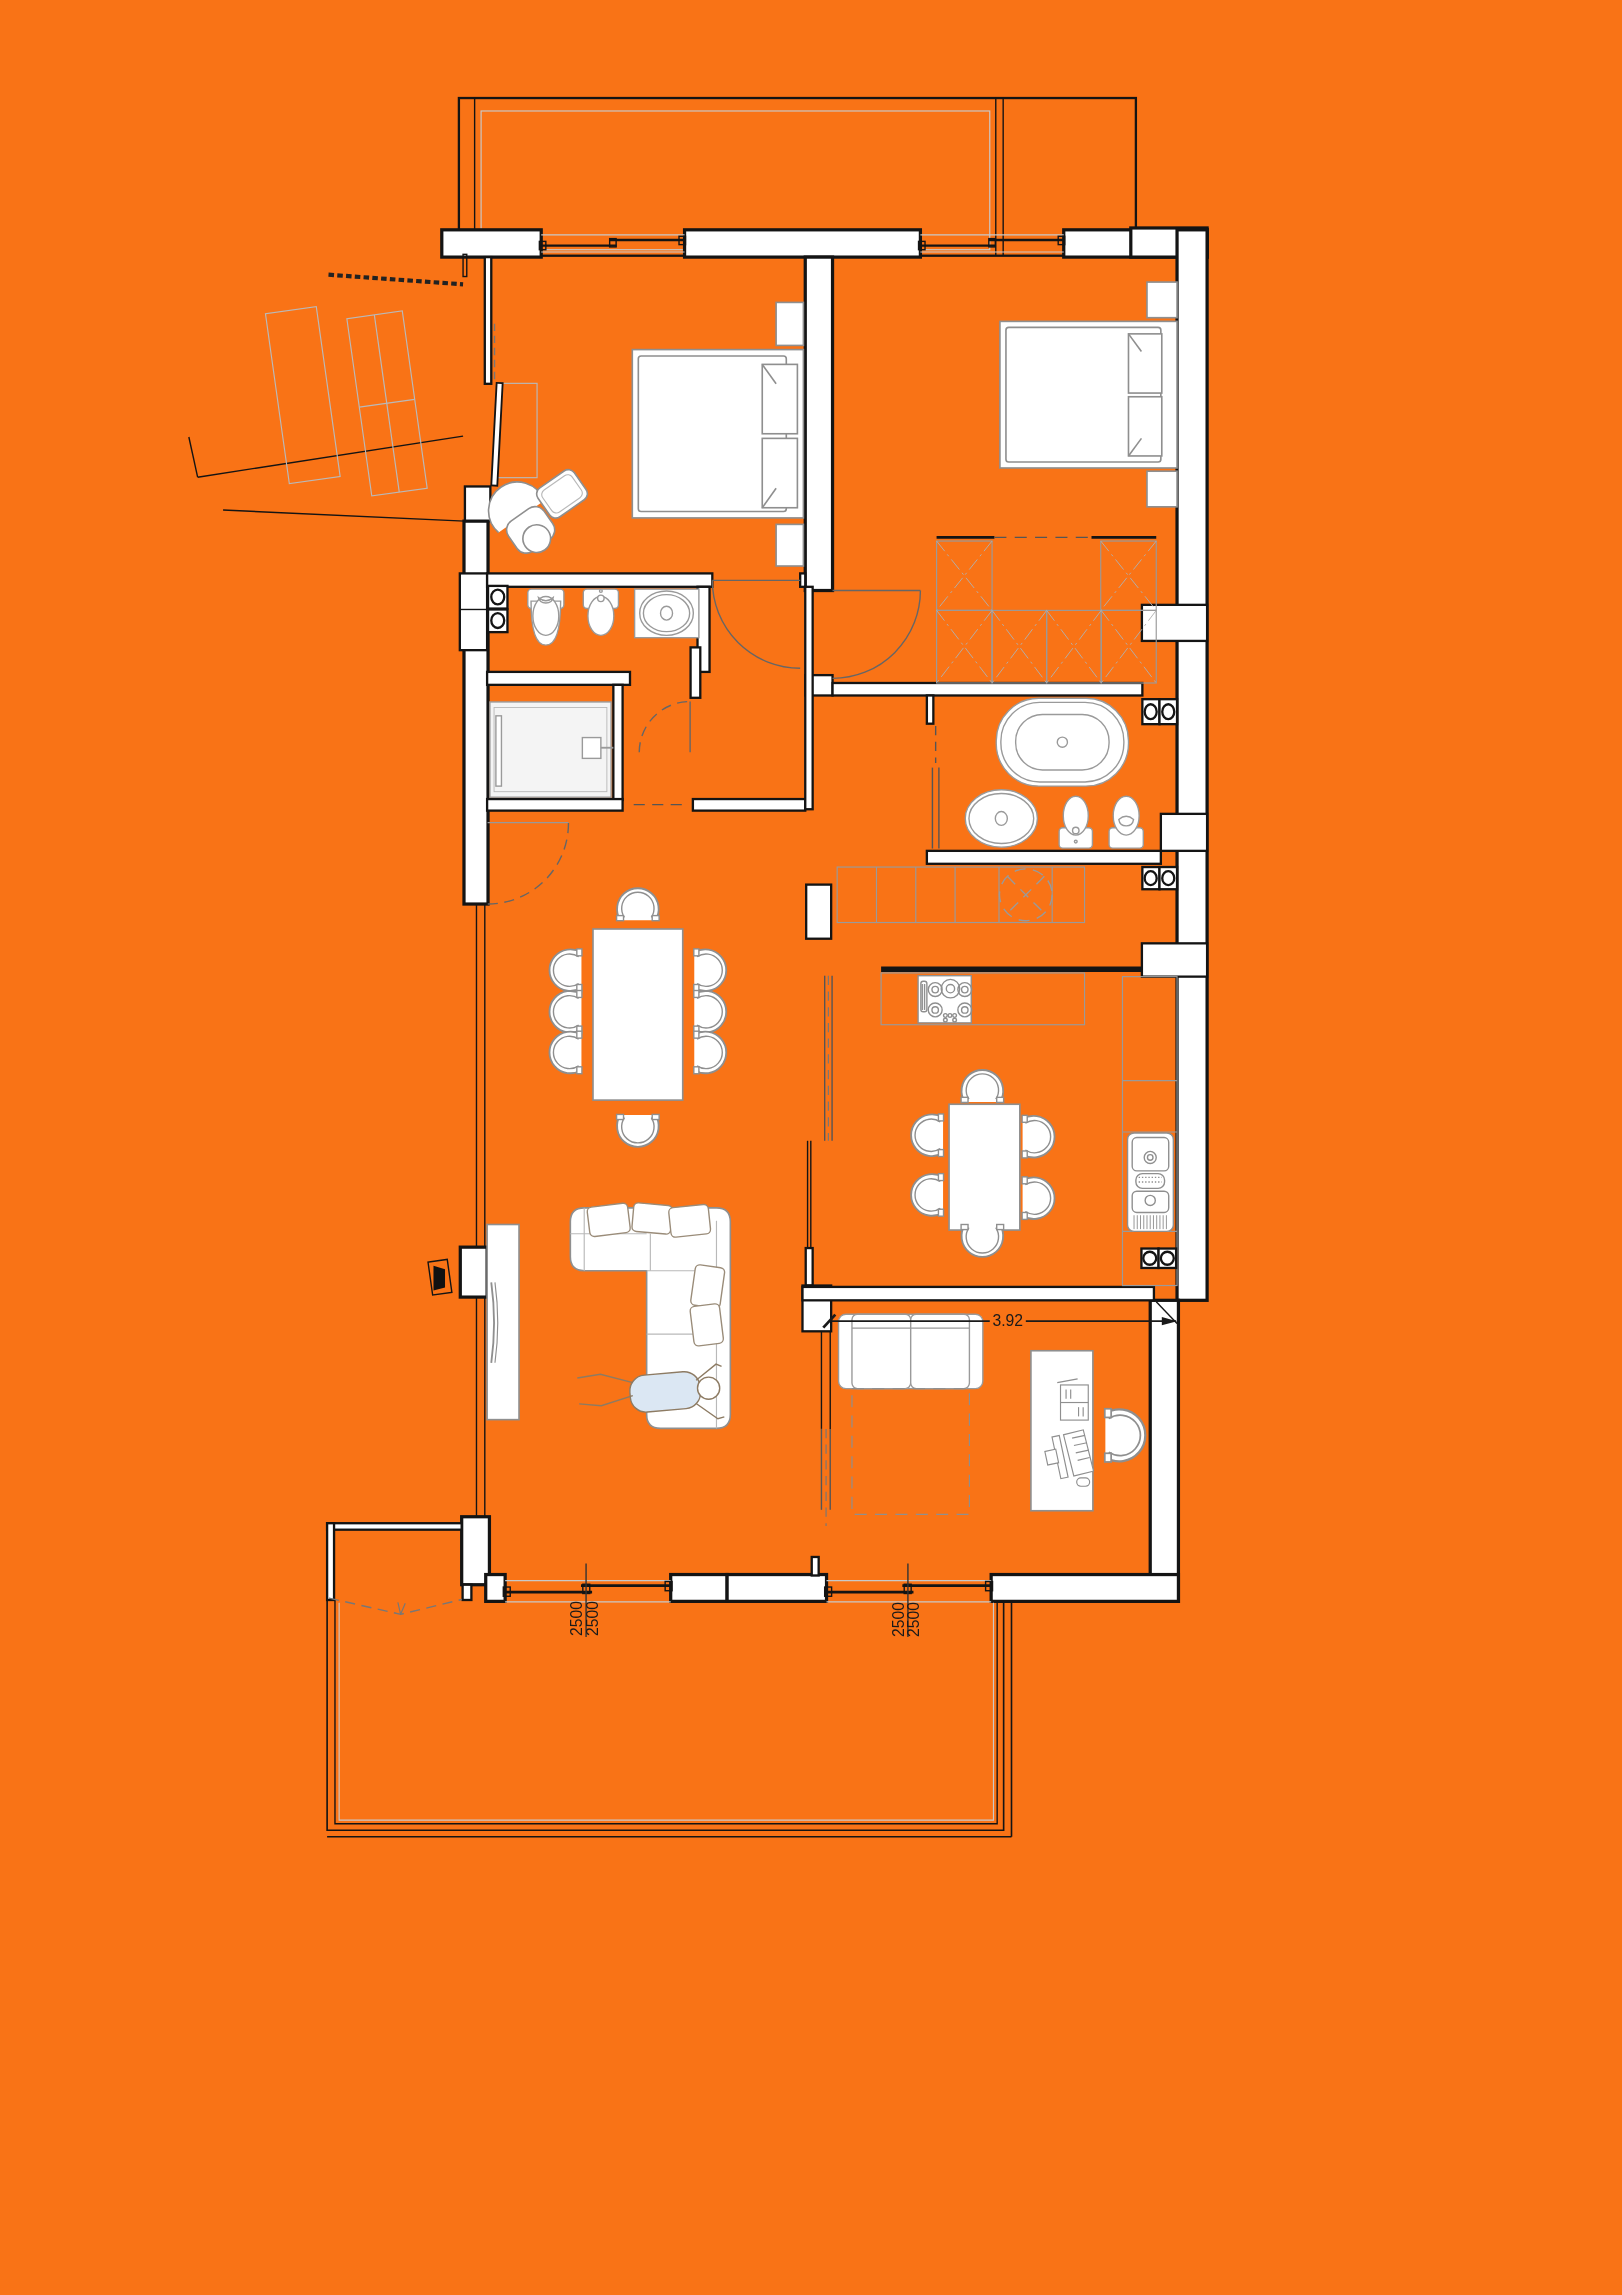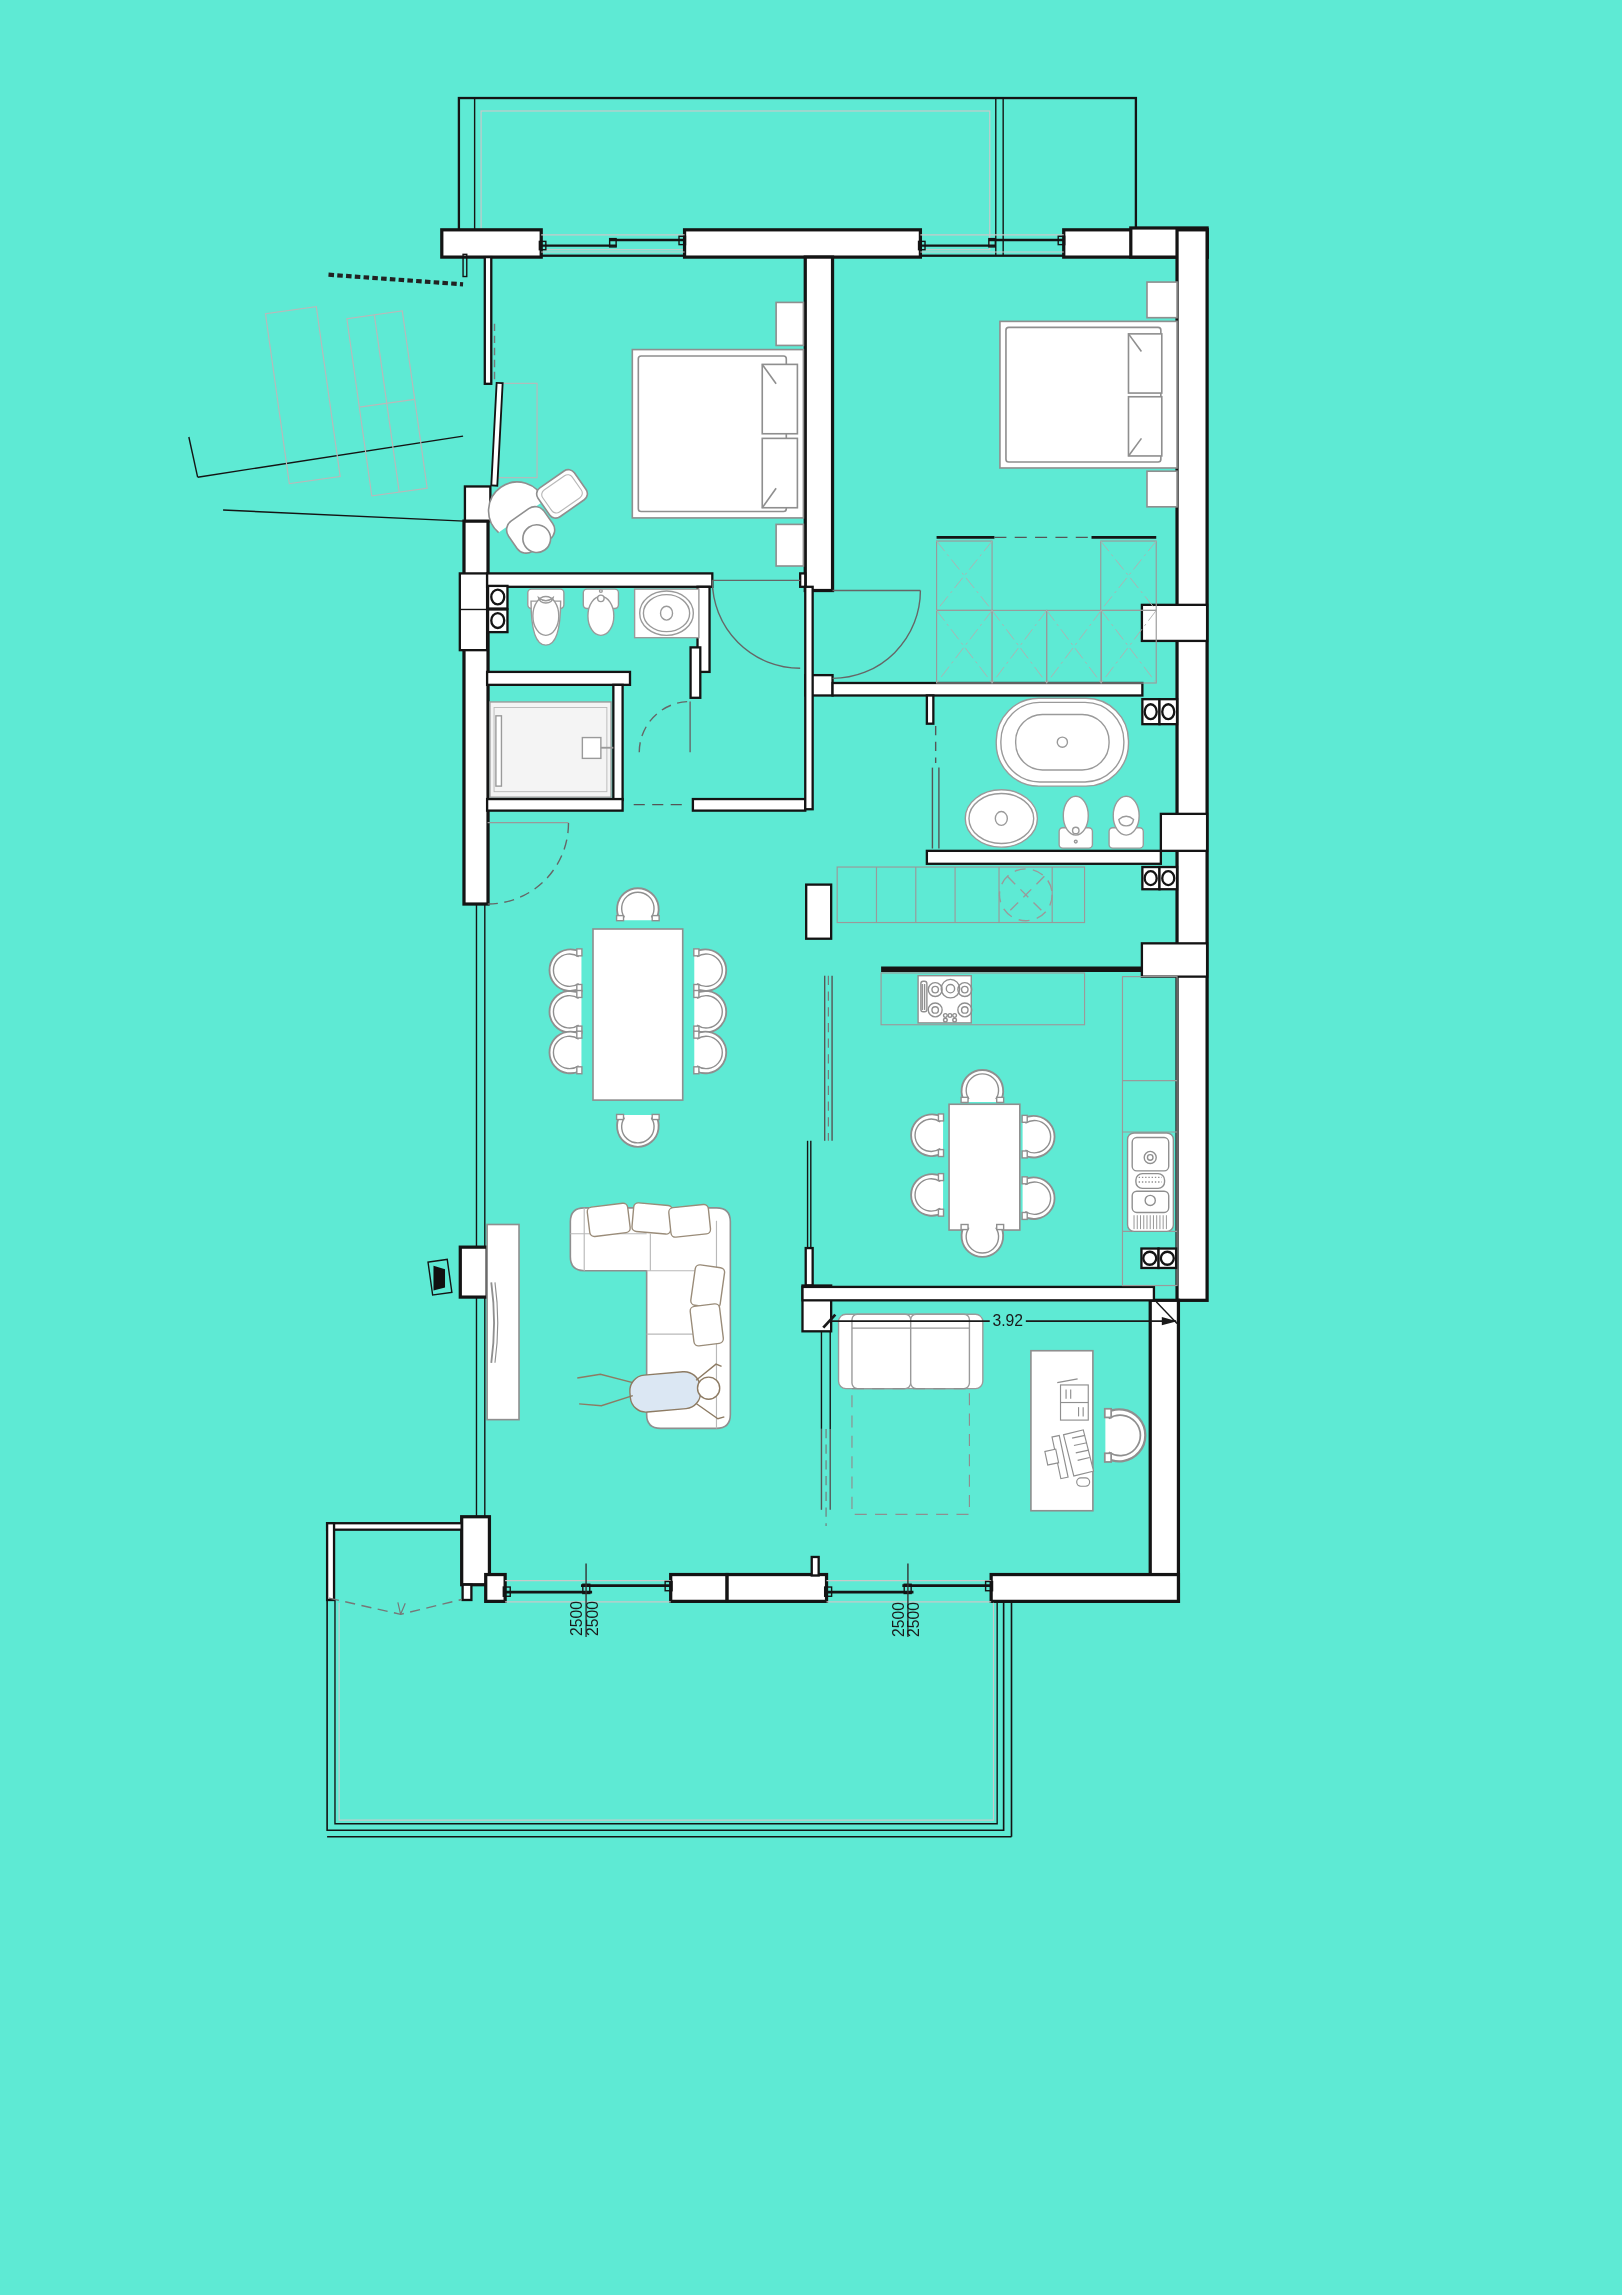--- a/index.html
+++ b/index.html
@@ -1,16 +1,16 @@
 <!DOCTYPE html>
 <html style="font-size:7.4px"><head>
 <meta charset="utf-8">
 <style>
   html,body{margin:0;padding:0;background:#ffffff;}
-  .page{width:1623px;height:2295px;position:relative;background:#5eead4;font-family:"Liberation Sans",sans-serif;}
+  .page{width:1623px;height:2295px;position:relative;background:#f97316;font-family:"Liberation Sans",sans-serif;}
   svg{display:block;}
   text{font-family:"Liberation Sans",sans-serif;fill:#1a1a1a;}
   .wall{fill:#ffffff;stroke:#141414;stroke-width:7;}
   .wallthin{fill:#ffffff;stroke:#141414;stroke-width:5;}
   .tline{stroke:#141414;stroke-width:3;fill:none;}
   .furn{fill:#ffffff;stroke:#8f8f8f;stroke-width:3.5;}
   .furnl{fill:none;stroke:#b9b9b9;stroke-width:2.5;}
   .fixt{fill:#ffffff;stroke:#9a9a9a;stroke-width:3;}
   .grayfill{fill:#f4f4f4;stroke:#9a9a9a;stroke-width:3;}
   .doorarc{fill:none;stroke:#666;stroke-width:3;}

